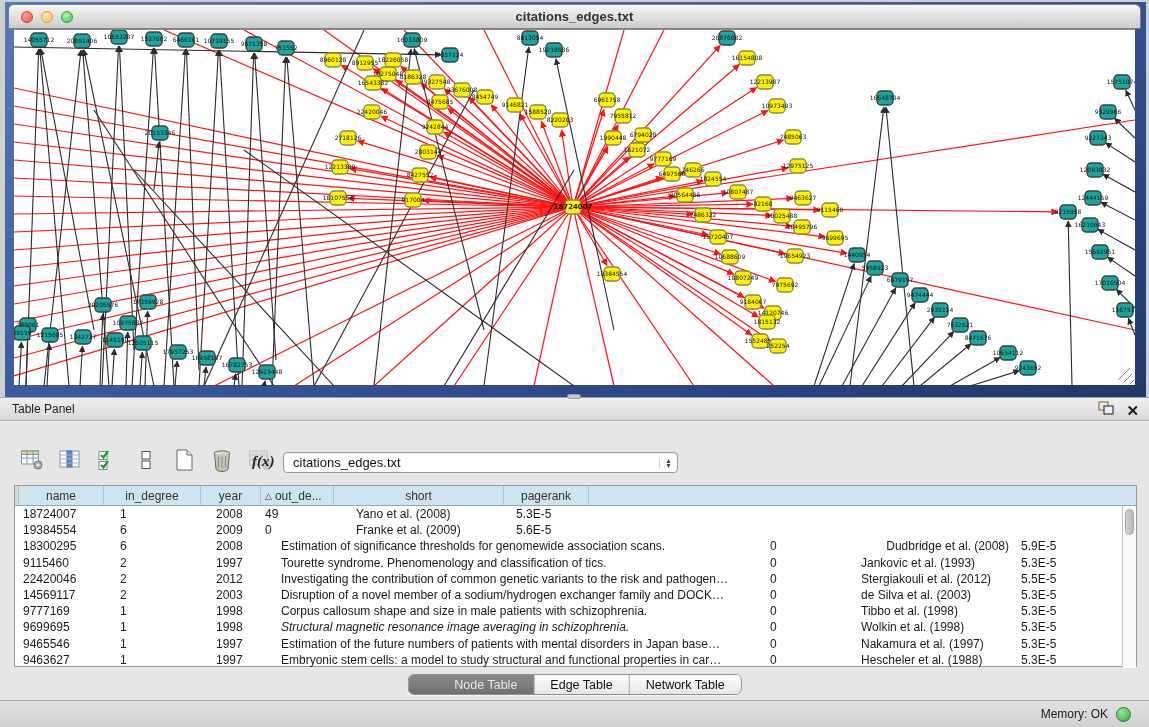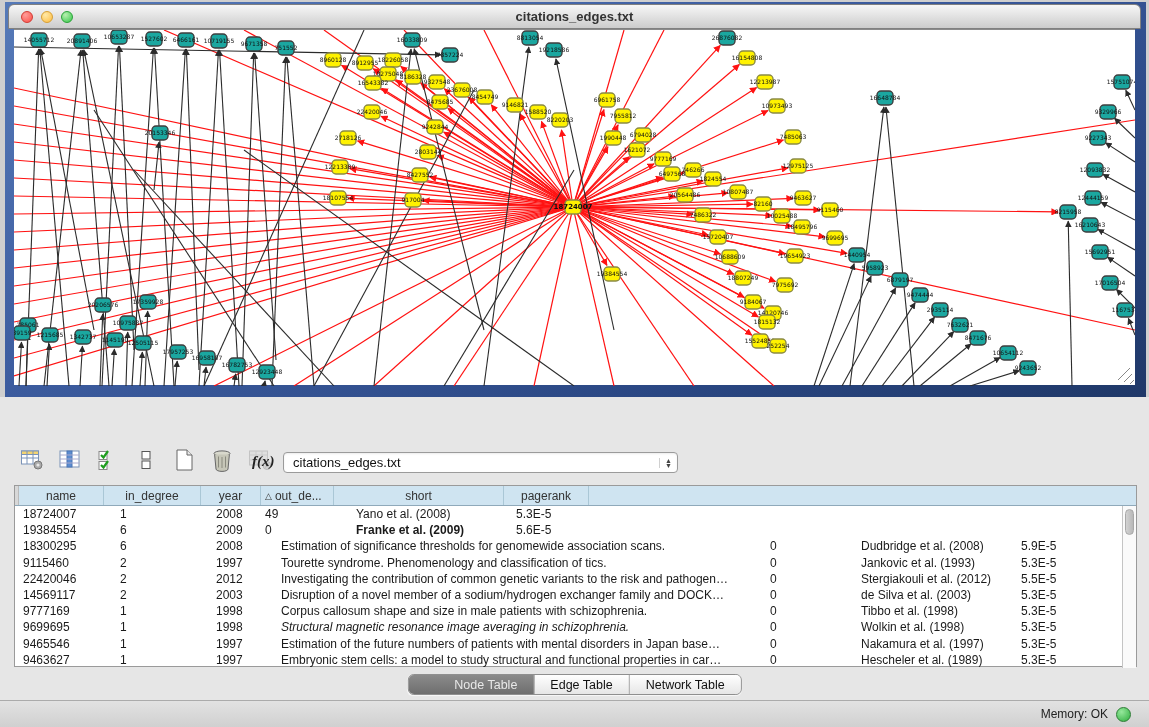--- a/index.html
+++ b/index.html
@@ -679,20 +679,33 @@
               <rect x="551" y="170" width="16" height="14" rx="4" fill="#fff200" stroke="#8a8a45" stroke-width="1.4"></rect>
               <text x="559" y="179" text-anchor="middle" class="hublbl">18724007</text>
             </g>
           </g>
         <path d="M1104,350 l12,-12 M1110,352 l8,-8 M1116,354 l4,-4" stroke="#888" stroke-width="1" fill="none"></path>
       </svg>
     </div>
   </div>
 
   <div class="panel">
+    <div class="panel-header">
+      <div class="nub"></div>
+      <span class="panel-title">Table Panel</span>
+      <div class="hdr-icons">
+        <span>
+          <svg width="16" height="14" viewBox="0 0 16 14">
+            <rect x="1" y="1" width="9" height="8" fill="none" stroke="#9a8a50" stroke-width="1.4"></rect>
+            <rect x="6" y="5" width="9" height="8" fill="#eef" stroke="#555" stroke-width="1.4"></rect>
+          </svg>
+        </span>
+        <span class="xclose">✕</span>
+      </div>
+    </div>
 
     <div class="toolbar" id="toolbar">
         <div class="tbtn">
           <svg width="24" height="22" viewBox="0 0 24 22">
             <rect x="1.5" y="2" width="17" height="13" fill="#fff" stroke="#7a93b8"></rect>
             <rect x="1.5" y="2" width="17" height="3.5" fill="#f4d470" stroke="#7a93b8"></rect>
             <path d="M7 2v13 M13 2v13 M1.5 9h17" stroke="#7a93b8" fill="none"></path>
             <circle cx="18" cy="16" r="4" fill="#aaa" stroke="#777"></circle>
             <circle cx="18" cy="16" r="1.6" fill="#e8e8e8"></circle>
           </svg>
@@ -785,31 +798,31 @@
               <div class="td" style="width: 73px; padding-left: 4px;">49</div>
               <div class="td" style="width: 170px; padding-left: 22px;">Yano et al. (2008)</div>
               <div class="td" style="width: 85px; padding-left: 12px;">5.3E-5</div>
             </div>
             <div class="tr">
               <div class="gutter"></div>
               <div class="td" style="width: 85px; padding-left: 4px;">19384554</div>
               <div class="td" style="width: 97px; padding-left: 16px;">6</div>
               <div class="td" style="width: 60px; padding-left: 15px;">2009</div>
               <div class="td" style="width: 73px; padding-left: 4px;">0</div>
-              <div class="td" style="width: 170px; padding-left: 22px; font-weight: bold;">Franke et al. (2009)</div>
+              <div class="td" style="width: 170px; padding-left: 22px;">Franke et al. (2009)</div>
               <div class="td" style="width: 85px; padding-left: 12px;">5.6E-5</div>
             </div>
             <div class="tr">
               <div class="gutter"></div>
               <div class="td" style="width: 85px; padding-left: 4px;">18300295</div>
               <div class="td" style="width: 97px; padding-left: 16px;">6</div>
               <div class="td" style="width: 60px; padding-left: 15px;">2008</div>
               <div class="td" style="width: 505px; padding-left: 20px;">Estimation of significance thresholds for genomewide association scans.</div>
               <div class="td" style="width: 73px; padding-left: 4px;">0</div>
-              <div class="td" style="width: 170px; padding-left: 22px;">Dudbridge et al. (2008)</div>
+              <div class="td" style="width: 170px; padding-left: 22px; text-align: right;">Dudbridge et al. (2008)</div>
               <div class="td" style="width: 85px; padding-left: 12px;">5.9E-5</div>
             </div>
             <div class="tr">
               <div class="gutter"></div>
               <div class="td" style="width: 85px; padding-left: 4px;">9115460</div>
               <div class="td" style="width: 97px; padding-left: 16px;">2</div>
               <div class="td" style="width: 60px; padding-left: 15px;">1997</div>
               <div class="td" style="width: 505px; padding-left: 20px;">Tourette syndrome. Phenomenology and classification of tics.</div>
               <div class="td" style="width: 73px; padding-left: 4px;">0</div>
               <div class="td" style="width: 170px; padding-left: 22px;">Jankovic et al. (1993)</div>
@@ -865,21 +878,21 @@
               <div class="td" style="width: 170px; padding-left: 22px;">Nakamura et al. (1997)</div>
               <div class="td" style="width: 85px; padding-left: 12px;">5.3E-5</div>
             </div>
             <div class="tr">
               <div class="gutter"></div>
               <div class="td" style="width: 85px; padding-left: 4px;">9463627</div>
               <div class="td" style="width: 97px; padding-left: 16px;">1</div>
               <div class="td" style="width: 60px; padding-left: 15px;">1997</div>
               <div class="td" style="width: 505px; padding-left: 20px;">Embryonic stem cells: a model to study structural and functional properties in car…</div>
               <div class="td" style="width: 73px; padding-left: 4px;">0</div>
-              <div class="td" style="width: 170px; padding-left: 22px;">Hescheler et al. (1989)</div>
+              <div class="td" style="width: 170px; padding-left: 22px;">Hescheler et al. (1988)</div>
               <div class="td" style="width: 85px; padding-left: 12px;">5.3E-5</div>
             </div>
           </div>
         <div class="vscroll">
           <div class="vthumb"></div>
         </div>
       </div>
     </div>
 
     <div class="tabs" id="tabs">

